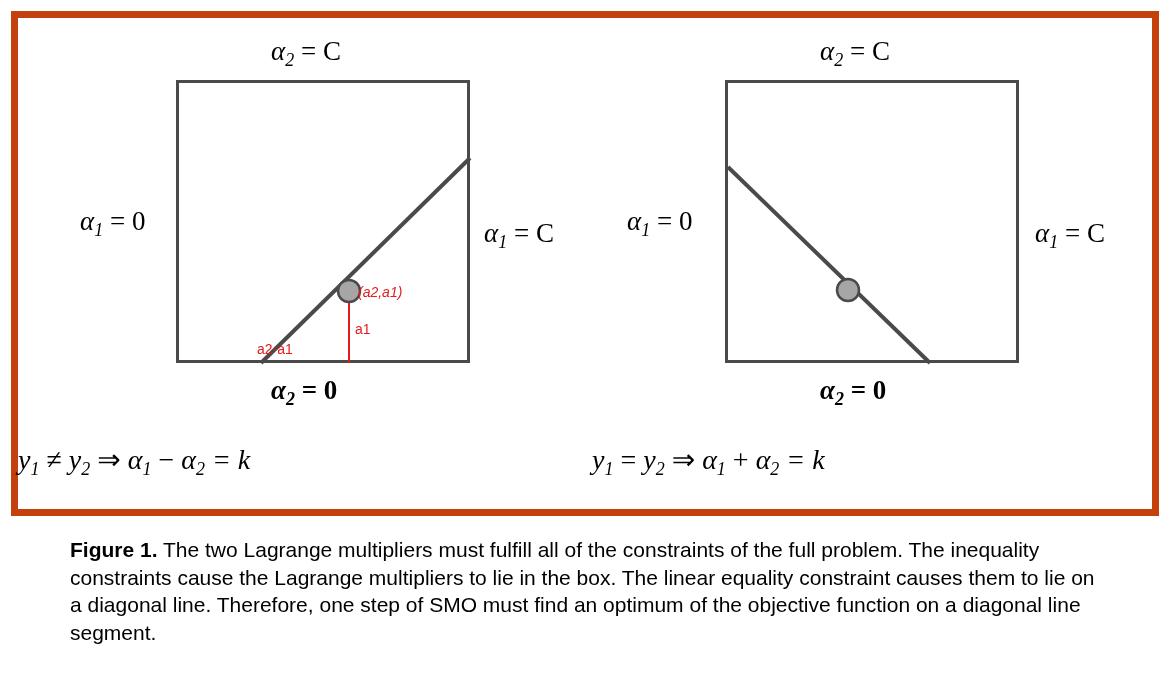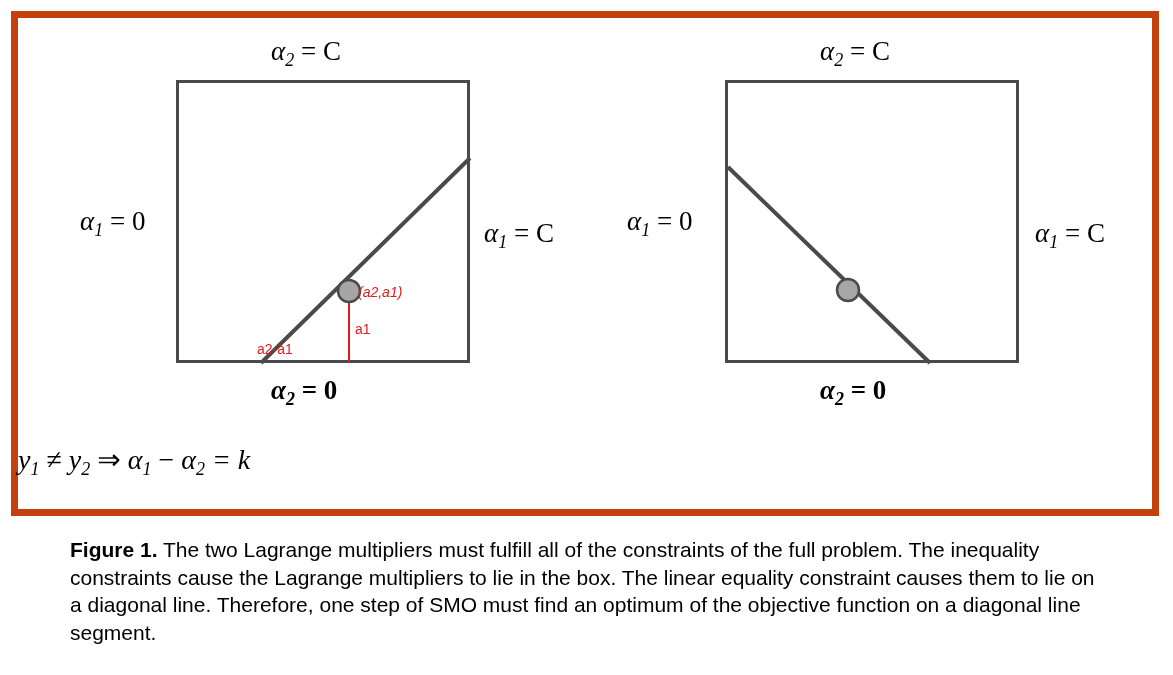--- a/index.html
+++ b/index.html
@@ -174,20 +174,23 @@
       <div class="lbl lbl-bottom"><i>α</i><sub>2</sub><span> = 0</span></div>
 
       <div class="box"></div>
 
       <svg class="overlay" viewBox="0 0 574 503">
 
         <line x1="136" y1="149" x2="338" y2="345" stroke="#4a4a4a" stroke-width="4"></line>
         <circle cx="256" cy="272" r="11" fill="#a6a6a6" stroke="#4a4a4a" stroke-width="2.5"></circle>
       </svg>
 
+      <div class="eq">
+        <i>y</i><sub>1</sub><span> = </span><i>y</i><sub>2</sub><span> ⇒ </span><i>α</i><sub>1</sub><span> + </span><i>α</i><sub>2</sub><i> = k</i>
+      </div>
     </div>
 
   </div>
 
   <div class="caption">
     <b>Figure 1.</b><span> The two Lagrange multipliers must fulfill all of the constraints of the full problem. The inequality constraints cause the Lagrange multipliers to lie in the box. The linear equality constraint causes them to lie on a diagonal line. Therefore, one step of SMO must find an optimum of the objective function on a diagonal line segment.</span>
   </div>
 
 </div>
 

